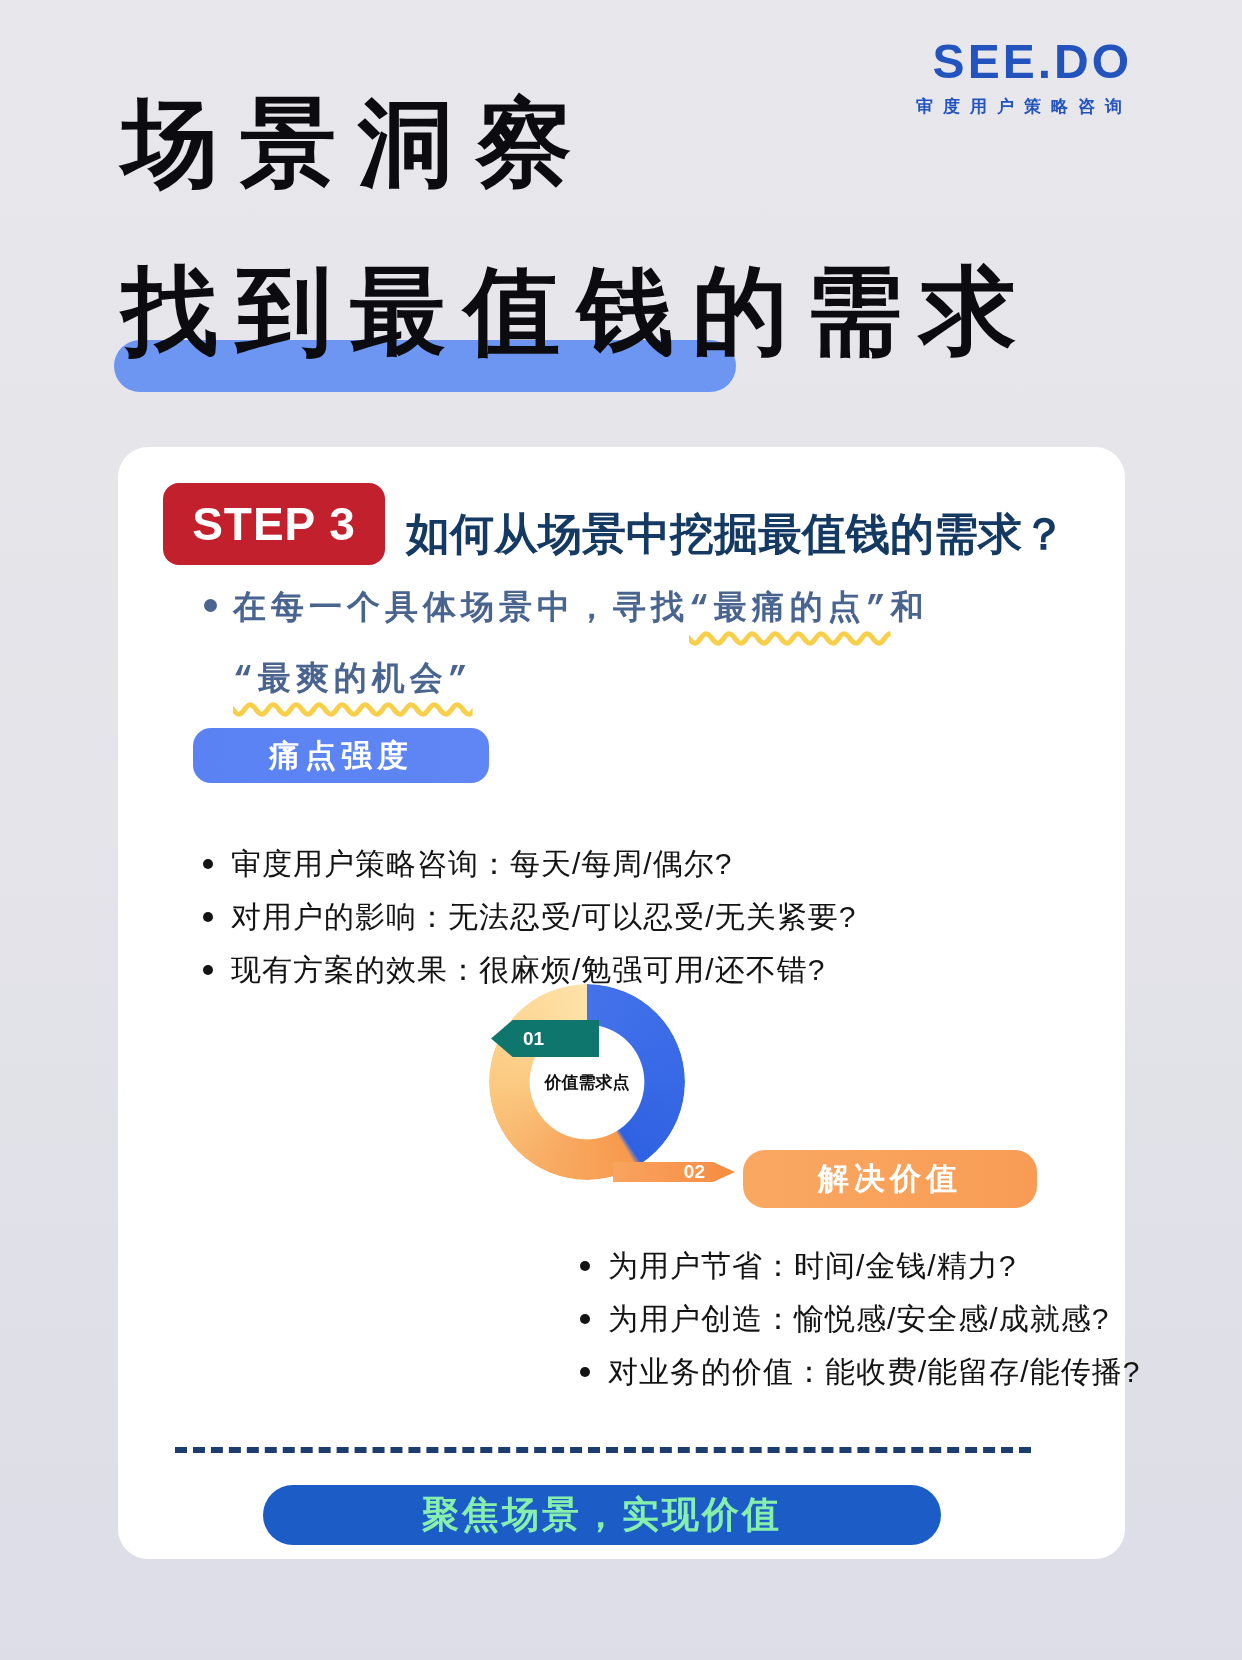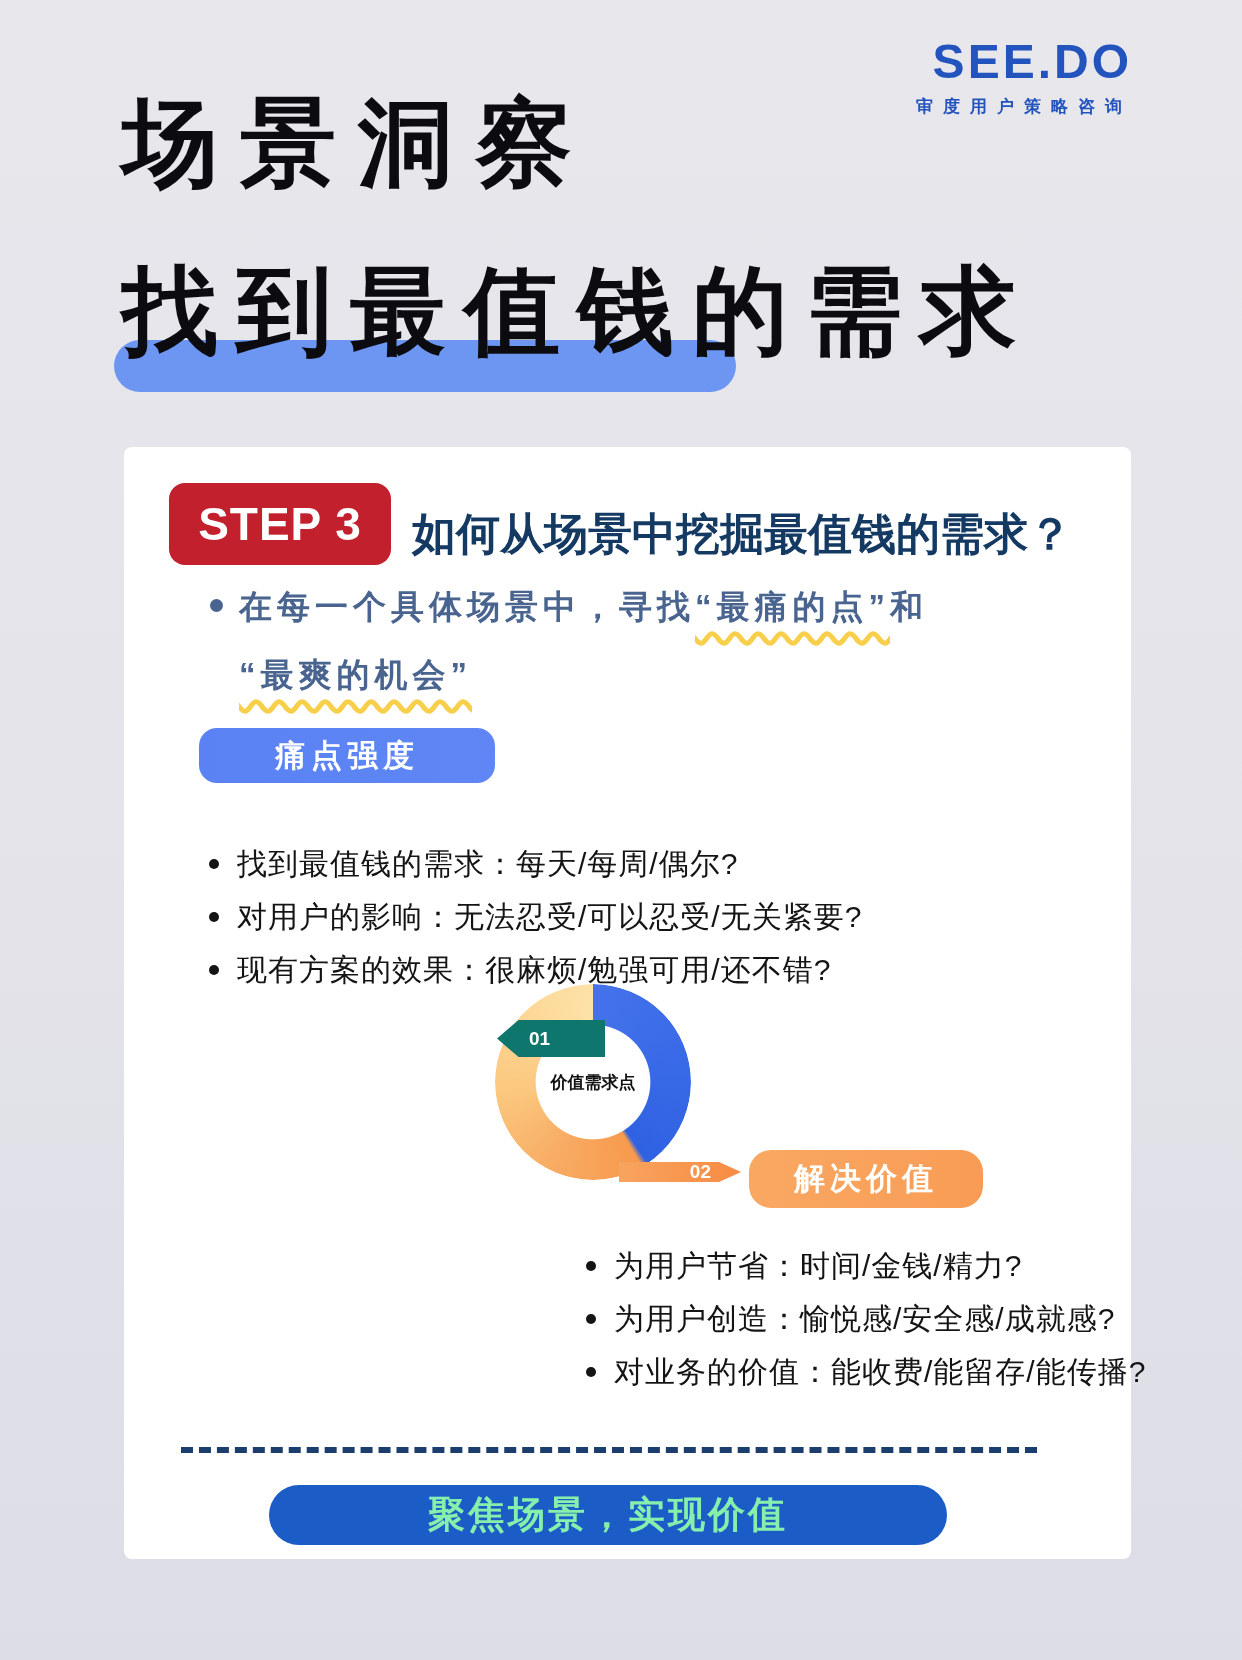--- a/index.html
+++ b/index.html
@@ -21,46 +21,46 @@
   .title2-bar {
     position:absolute; left:-8px; top:92px; width:622px; height:52px;
     background:#6d96f2; border-radius:26px; z-index:0;
   }
   .title2 {
     position:relative; z-index:1;
     font-size:96px; font-weight:900; color:#0c0c10; letter-spacing:18px; white-space:nowrap;
   }
   
   .card {
-    position:absolute; left:124px; top:447px; width:1007px; height:1112px;
-    background:#ffffff; border-radius:8px;
+    position:absolute; left:118px; top:447px; width:1007px; height:1112px;
+    background:#ffffff; border-radius:30px;
   }
   .step-badge {
     position:absolute; left:45px; top:36px; width:222px; height:82px;
     background:#c2202c; border-radius:16px; color:#ffffff;
     font-size:46px; font-weight:800; letter-spacing:1px;
     display:flex; align-items:center; justify-content:center;
   }
   .card-heading {
     position:absolute; left:288px; top:58px;
     font-size:44px; font-weight:900; color:#143a63; white-space:nowrap;
   }
   .intro { position:absolute; left:86px; top:126px; font-size:33px; font-weight:800; color:#4a6490; letter-spacing:5px; line-height:68px; }
   .intro .dot { display:inline-block; width:13px; height:13px; border-radius:50%; background:#4a6490; margin-right:16px; vertical-align:6px; }
   .intro .line2 { padding-left:29px; }
   .wavy {
     text-decoration-line:underline; text-decoration-style:wavy;
     text-decoration-color:#f8cf4b; text-decoration-thickness:5px;
-    text-underline-offset:14px; text-decoration-skip-ink:none;
+    text-underline-offset:14px; text-decoration-skip-ink:none;font-family:Liberation Mono, monospace;
   }
   .pill { color:#fff; font-size:31px; font-weight:700; letter-spacing:5px;
     display:flex; align-items:center; justify-content:center; border-radius:18px; }
   .pill-blue { position:absolute; left:75px; top:281px; width:296px; height:55px;
     background:linear-gradient(90deg,#5b82f3,#5f86f4);font-family:Liberation Serif, serif; }
-  .pill-orange { position:absolute; left:625px; top:703px; width:234px; height:58px;
+  .pill-orange { position:absolute; left:625px; top:703px; width:294px; height:58px;
     background:linear-gradient(90deg,#f9a862,#f89c55); border-radius:22px; }
   ul.bullets { list-style:none; position:absolute; }
   ul.bullets li { font-size:30px; color:#141414; font-weight:500; letter-spacing:1px;
     line-height:53px; white-space:nowrap; display:flex; align-items:center; }
   ul.bullets li .bdot { width:10px; height:10px; border-radius:50%; background:#141414;
     margin-right:18px; flex:0 0 auto; }
   .pain-bullets { left:85px; top:390px; }
   .value-bullets { left:462px; top:792px; }
   
   .diagram { position:absolute; left:345px; top:515px; width:290px; height:245px; }
@@ -123,21 +123,21 @@
   <div class="intro">
     <div class="line1"><span class="dot"></span><span>在每一个具体场景中，寻找</span><span class="wavy">“最痛的点”</span><span>和</span></div>
     <div class="line2"><span class="wavy">“最爽的机会”</span></div>
   </div>
 
   <div class="pill pill-blue">痛点强度</div>
 
   <ul class="bullets pain-bullets">
     <li>
         <span class="bdot"></span>
-        <span>找到最值钱的需求：每天/每周/偶尔?</span>
+        <span>审度用户策略咨询：每天/每周/偶尔?</span>
       </li>
     <li>
         <span class="bdot"></span>
         <span>对用户的影响：无法忍受/可以忍受/无关紧要?</span>
       </li>
     <li>
         <span class="bdot"></span>
         <span>现有方案的效果：很麻烦/勉强可用/还不错?</span>
       </li>
   </ul>

